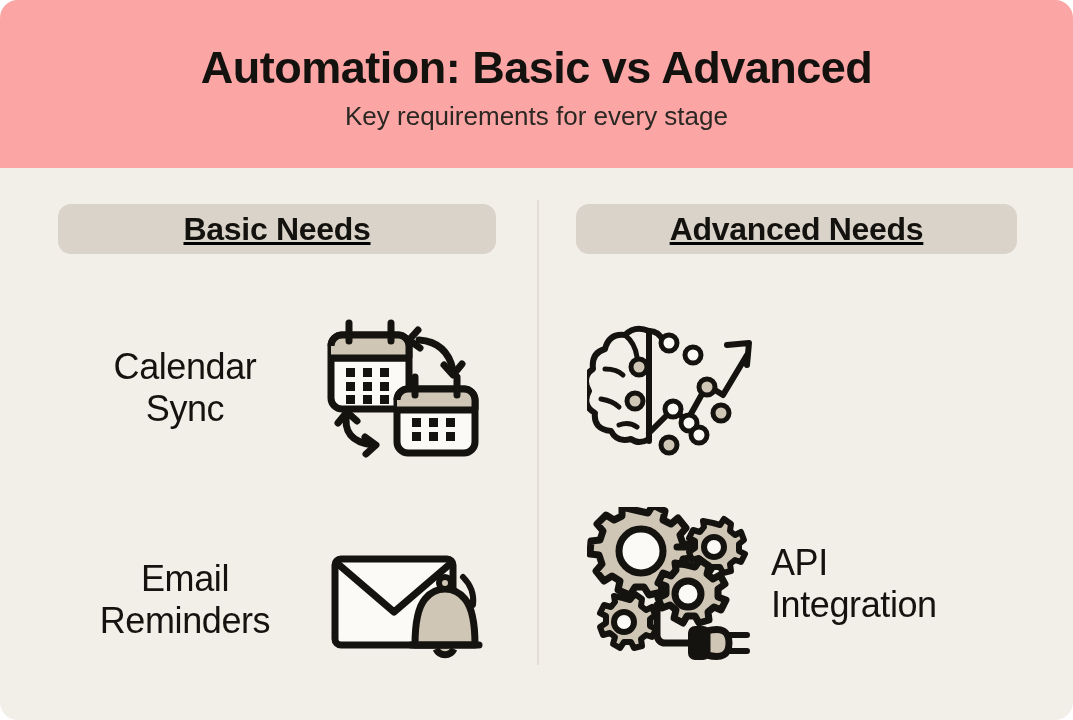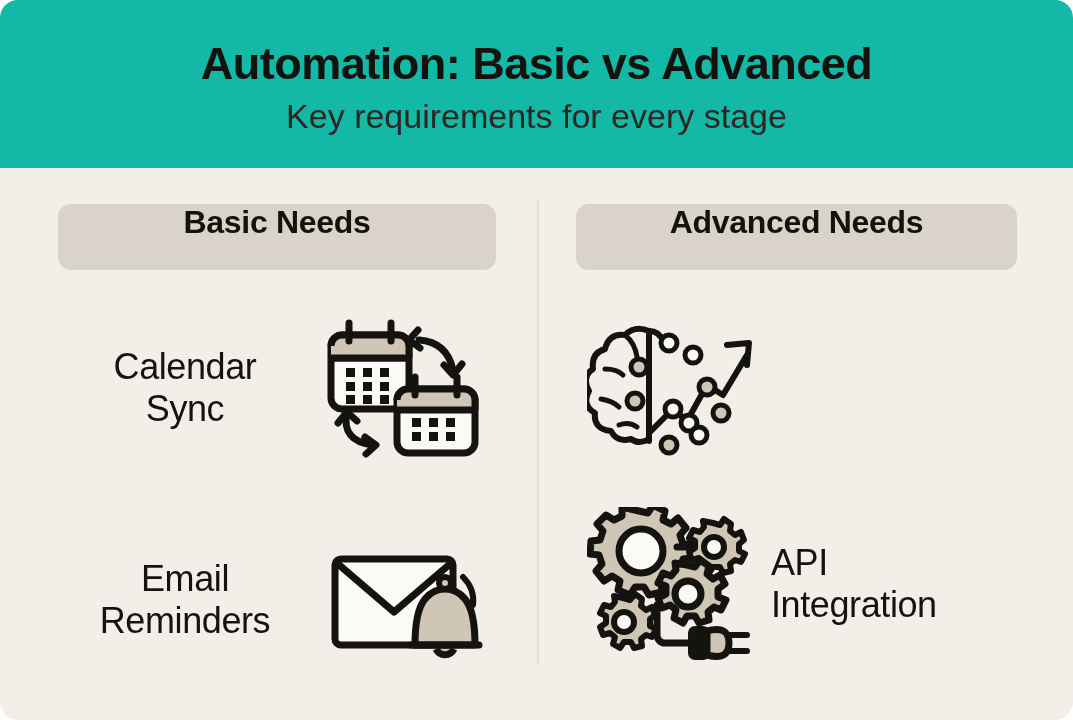--- a/index.html
+++ b/index.html
@@ -23,39 +23,39 @@
     box-sizing: border-box;
   }
 
   
   .header {
     position: absolute;
     left: 0;
     top: 0;
     width: 1073px;
     height: 168px;
-    background: #14b8a6;
+    background: #fca5a5;
     display: flex;
     flex-direction: column;
     align-items: center;
     justify-content: center;
     box-sizing: border-box;
     padding-top: 6px;
   }
   .title {
     font-size: 45px;
     font-weight: bold;
     color: #14120f;
     letter-spacing: -0.5px;
     line-height: 1.1;
     margin: 0 0 10px 0;
     text-align: center;
   }
   .subtitle {
-    font-size: 34px;
+    font-size: 26px;
     font-weight: normal;
     color: #2b2723;
     line-height: 1.1;
     margin: 0;
     text-align: center;
   }
 
   
   .columns {
     position: absolute;
@@ -78,25 +78,27 @@
     width: 537px;
     height: 552px;
     box-sizing: border-box;
   }
   .col-left  { left: 0; }
   .col-right { left: 536px; }
 
   .pill {
     position: absolute;
     top: 36px;
-    height: 66px;
+    height: 50px;
     background: #d9d3c9;
     border-radius: 13px;
     display: flex;
+    align-items: center;
     justify-content: center;
+    text-decoration: underline;
   }
   .pill-left  { left: 58px;  width: 438px; }
   .pill-right { left: 40px;  width: 441px; }
   .pill-label {
     font-size: 32px;
     font-weight: bold;
     color: #14120f;
     letter-spacing: -0.3px;
   }
 

